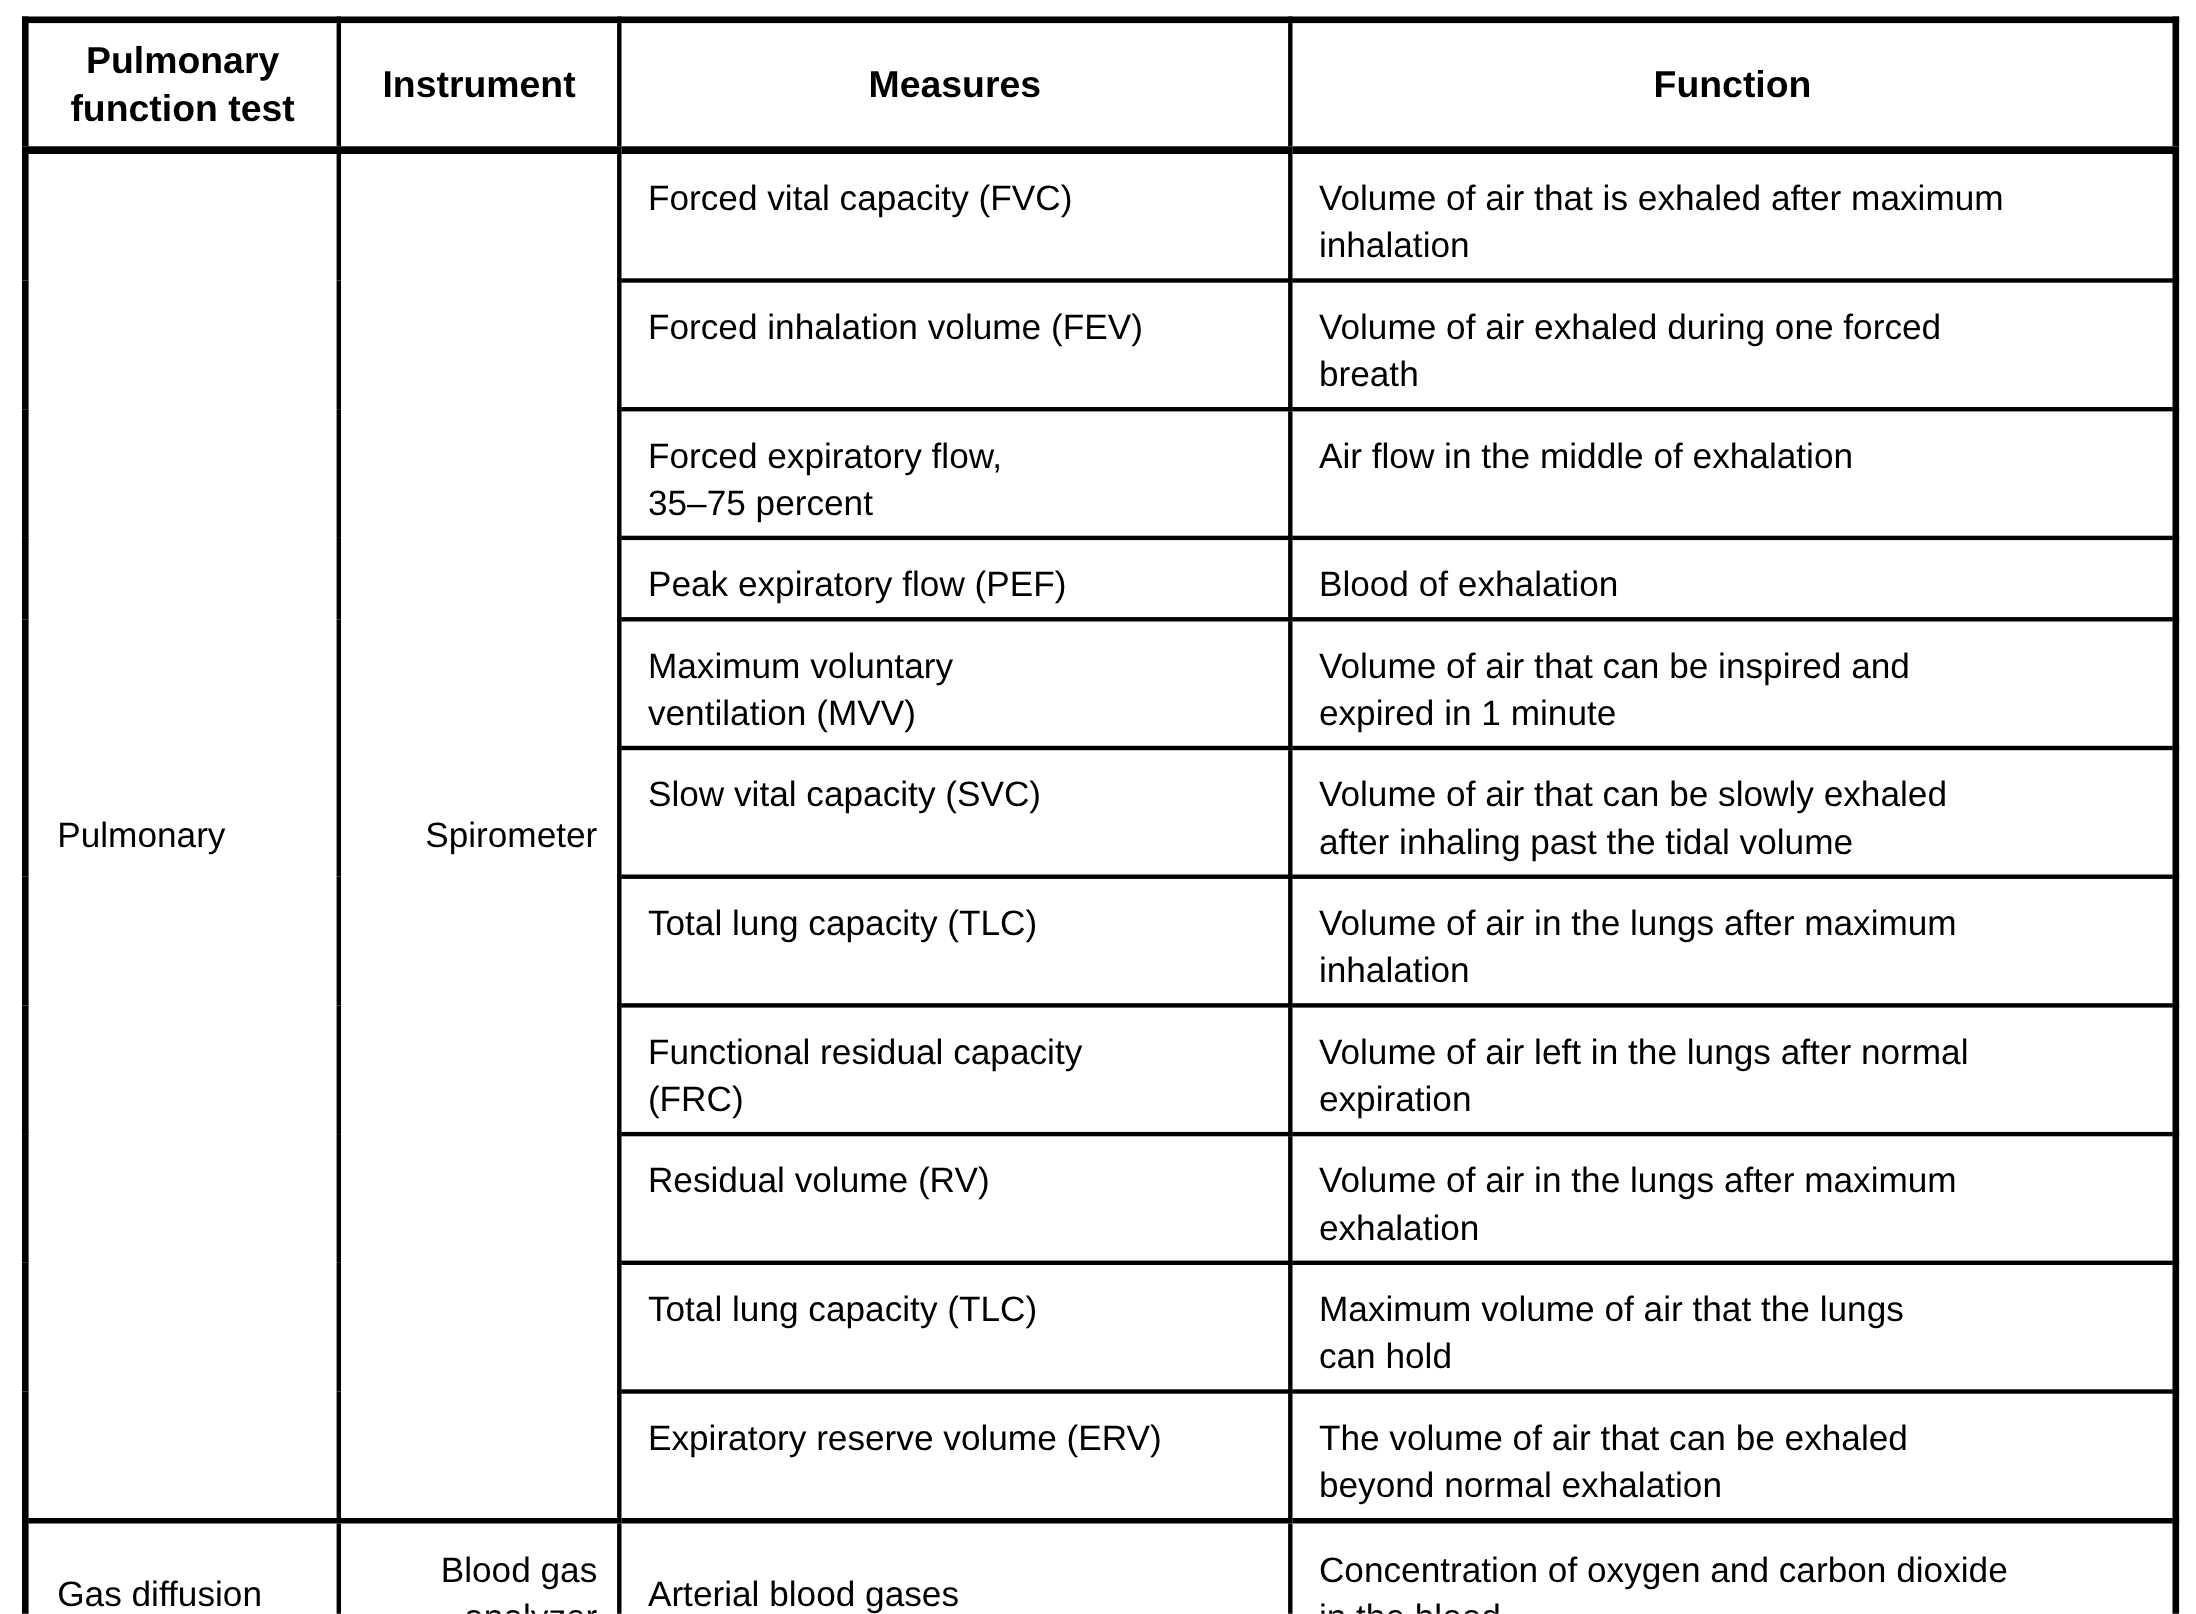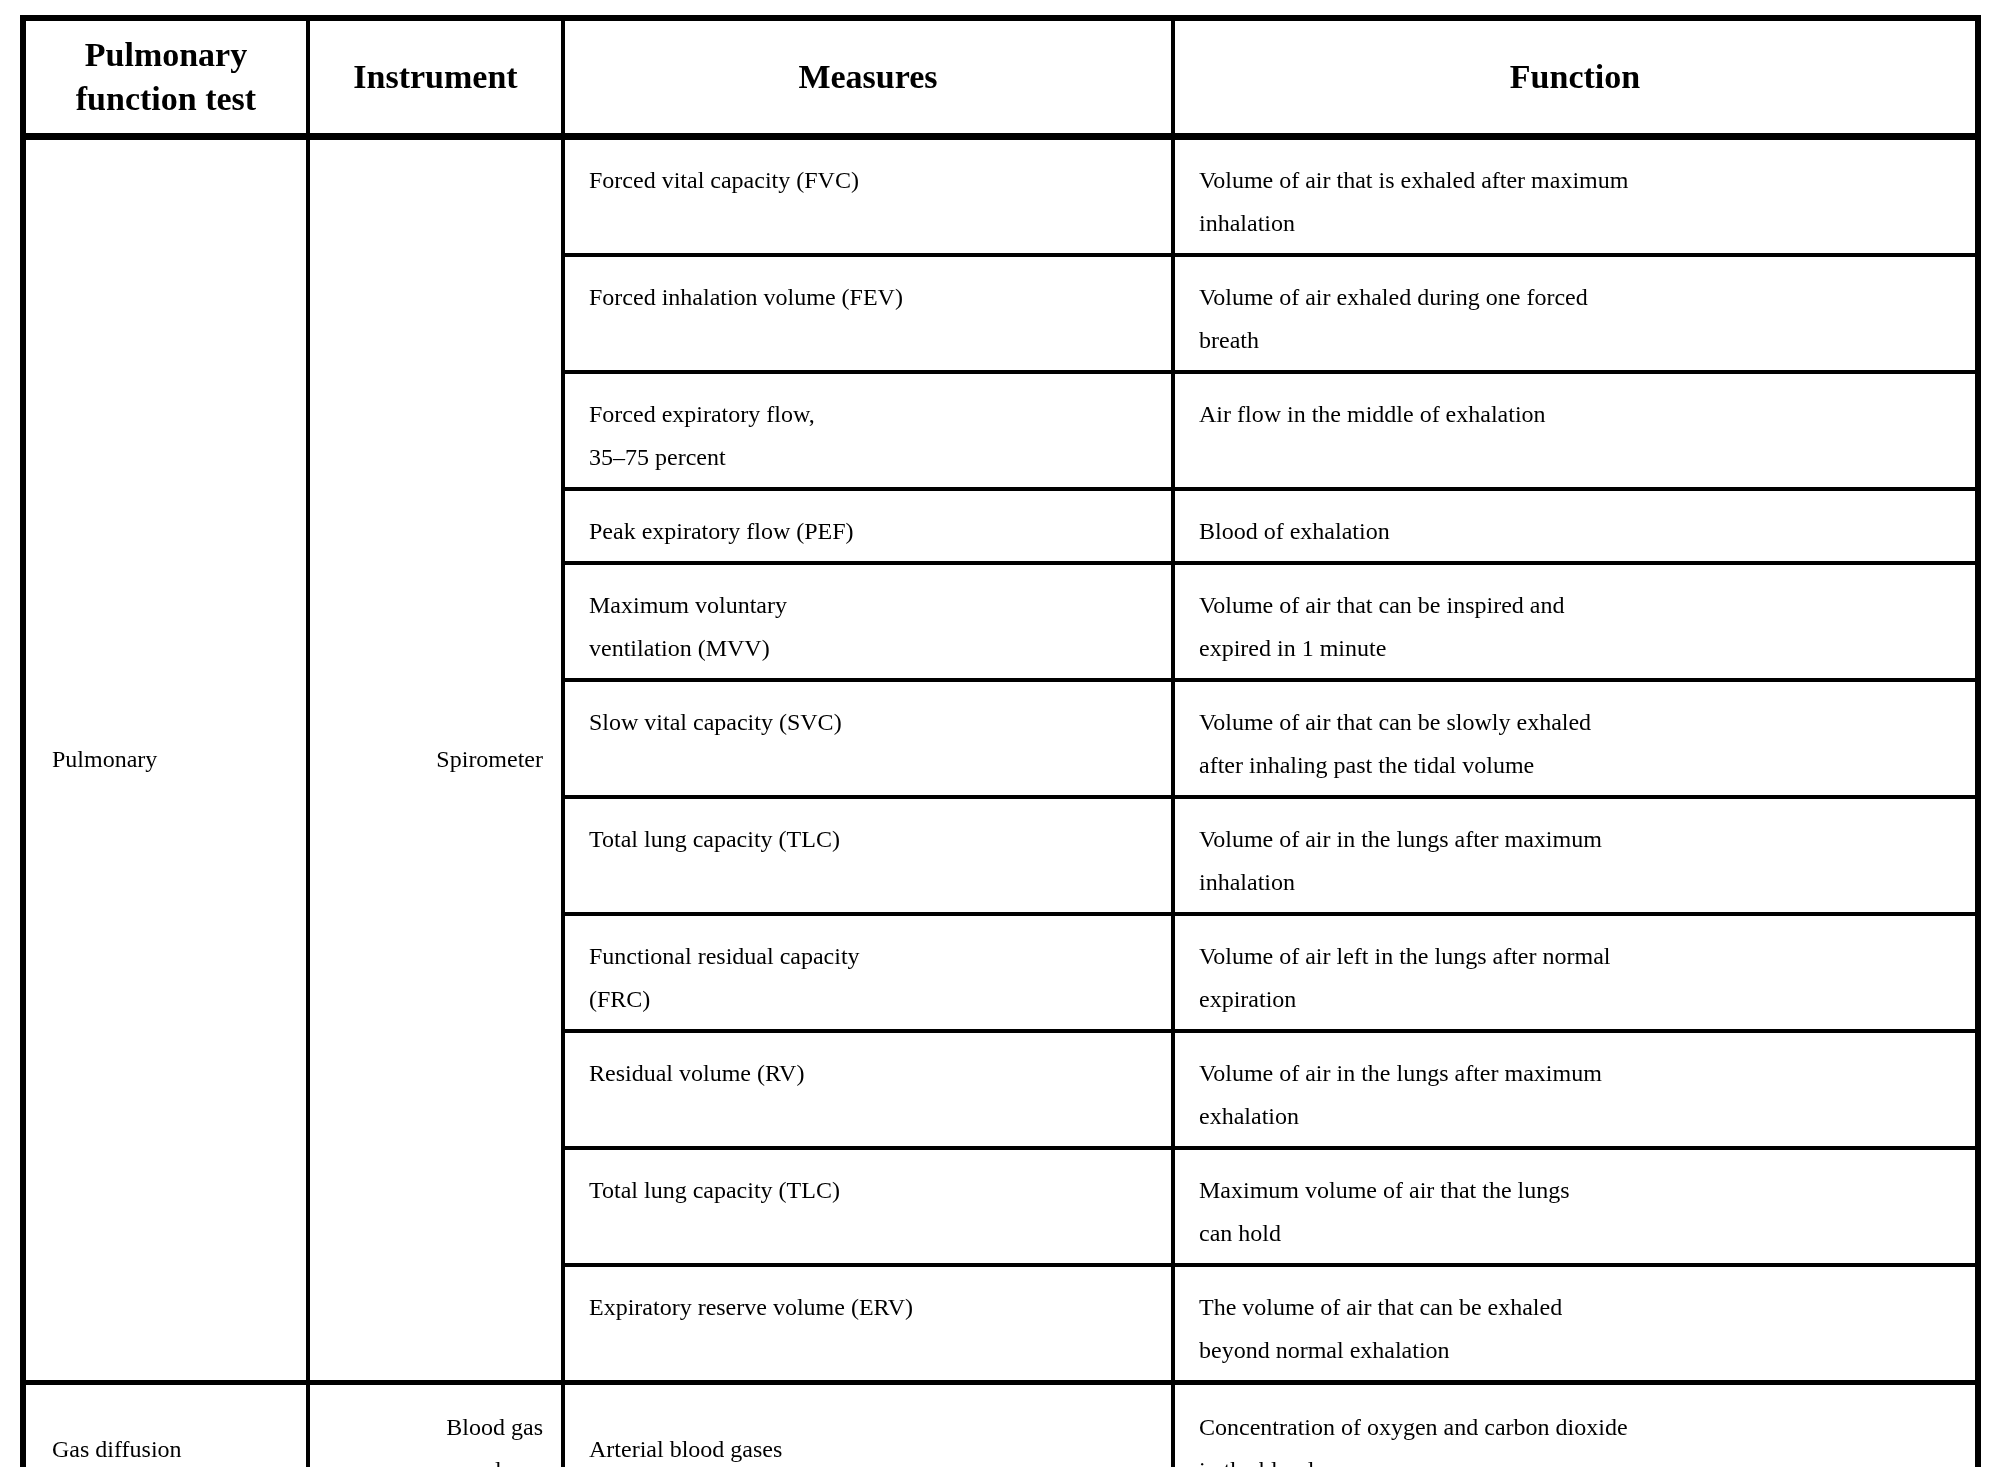--- a/index.html
+++ b/index.html
@@ -1,21 +1,21 @@
 <!DOCTYPE html>
 <html><head>
 <meta charset="utf-8">
 <style>
   html, body { margin: 0; padding: 0; }
   .page {
     position: relative;
     width: 1924px;
     height: 1467px;
     background: #ffffff;
-    font-family: Liberation Serif, serif;
+    font-family: Liberation Sans, sans-serif;
     color: #000000;
   }
   table.pft {
     position: absolute;
     left: 20px;
     top: 15px;
     width: 1955px;
     border-collapse: collapse;
     table-layout: fixed;
     border: 6px solid #000000;
@@ -30,21 +30,21 @@
   .pft th {
     font-weight: bold;
     font-size: 34px;
     line-height: 44px;
     text-align: center;
     vertical-align: middle;
     border-bottom: 7px solid #000000;
     padding: 4px 10px;
   }
   .pft td {
-    font-size: 24px;
+    font-size: 32px;
     line-height: 43px;
     vertical-align: top;
     padding: 19px 18px 8px 24px;
   }
   .pft td.test-cell {
     vertical-align: middle;
     padding-top: 0;
     padding-bottom: 0;
     padding-left: 26px;
   }

